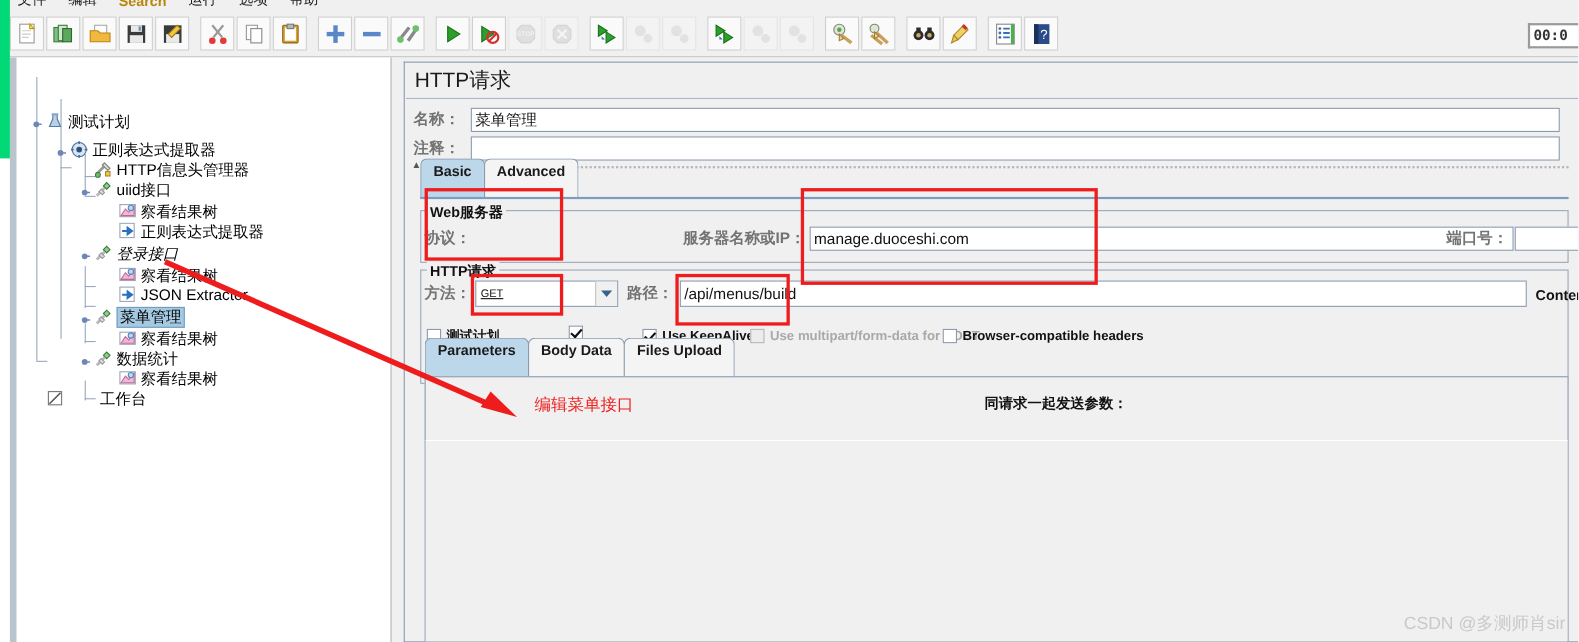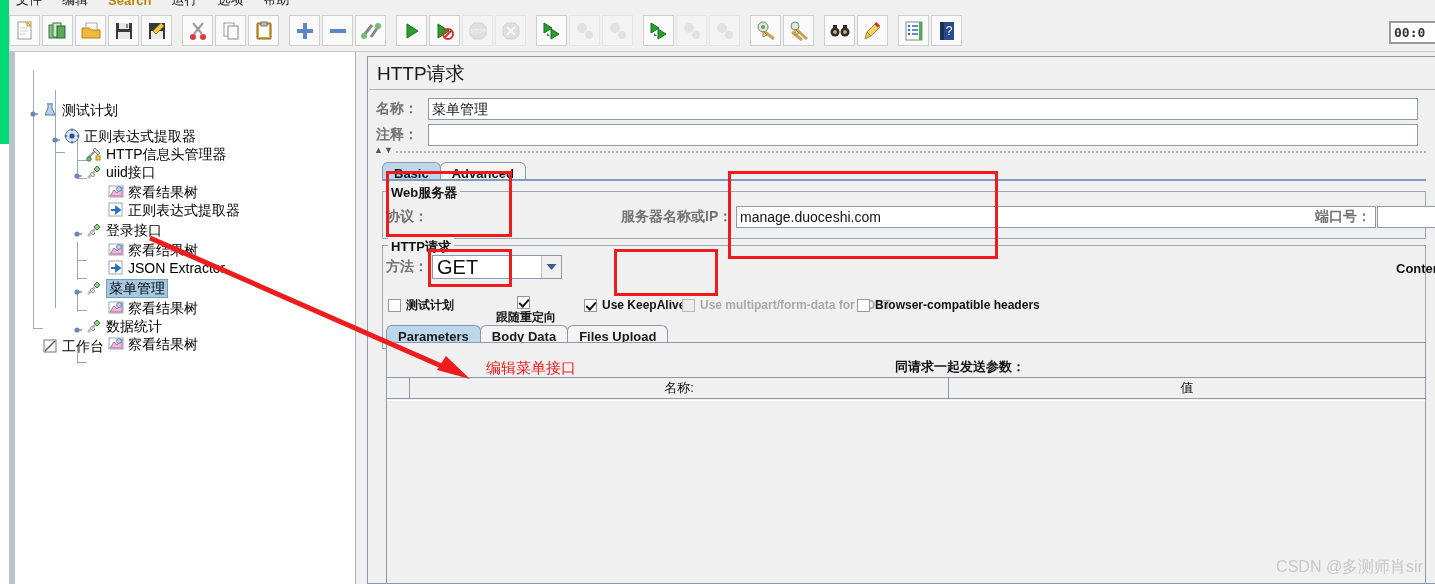--- a/index.html
+++ b/index.html
@@ -177,21 +177,21 @@
     letter-spacing: 1px;
   }
 
   
   .tabstrip {
     position: absolute;
     display: flex; align-items: flex-end;
     height: 23px;
   }
   .tab {
-    height: 18px;
+    height: 36px;
     padding: 0 11px;
     font-size: 13px; font-weight: bold;
     color: #1a1a1a;
     line-height: 21px;
     border: 1px solid #8a9bb0;
     border-bottom: none;
     background: #f4f4f4;
     border-radius: 6px 6px 0 0;
     margin-right: -1px;
     position: relative;
@@ -249,22 +249,23 @@
 
   
   .combo {
     position: absolute;
     height: 24px;
     border: 1px solid #8a9bb0;
     background: #fff;
     display: flex; align-items: center;
   }
   .combo .val {
-    flex: 1; font-size: 20px; color: #111;
+    flex: 1; font-size: 10px; color: #111;
     padding-left: 4px;
+    text-decoration: underline;
   }
   .combo .arw {
     width: 20px; height: 100%;
     background: #f0f0f0;
     border-left: 1px solid #c2c2c2;
     display: flex; align-items: center; justify-content: center;
   }
 
   
   .paramarea {
@@ -680,21 +681,21 @@
     <div class="treenode" style="left:107px; top:148px;">
       <span class="tn-icon">
         <svg width="16" height="16" viewBox="0 0 16 16">
             <rect x="1" y="1" width="13" height="13" fill="#fff" stroke="#9aa7b8"></rect>
             <path d="M3 8 h8 M8 5 l4 3 l-4 3 z" stroke="#2a6fc0" stroke-width="1.8" fill="#2a6fc0"></path>
           </svg>
       </span>
       <span class="tn-label">正则表达式提取器</span>
     </div>
 
-    <div class="treenode" style="left:85px; top:168px;">
+    <div class="treenode" style="left:85px; top:168px;font-style:italic;">
       <span class="tn-icon">
         <svg width="16" height="16" viewBox="0 0 16 16">
             <path d="M2 14 L9 7" stroke="#b8b8b8" stroke-width="2.6"></path>
             <path d="M8 5 l3 -3 l3 3 l-3 3 z" fill="#8fd08f" stroke="#3c7a3c"></path>
             <path d="M6 8 l3 3 l-2 2 l-3 -3 z" fill="#e0e0e0" stroke="#999"></path>
           </svg>
       </span>
       <span class="tn-label">登录接口</span>
     </div>
     <span class="tn-handle" style="left:73px; top:173px;">
@@ -774,21 +775,21 @@
       <span class="tn-icon">
         <svg width="16" height="16" viewBox="0 0 16 16">
             <rect x="1" y="2" width="14" height="11" fill="#fff" stroke="#9aa7b8"></rect>
             <path d="M2 12 L6 6 L9 9 L14 3 L14 12 Z" fill="#f0b8d8" stroke="#c06a9a"></path>
             <circle cx="11" cy="5" r="2.4" fill="#bcd8f0" stroke="#5a88b8"></circle>
           </svg>
       </span>
       <span class="tn-label">察看结果树</span>
     </div>
 
-    <div class="treenode" style="left:41px; top:284px;">
+    <div class="treenode" style="left:41px; top:300px;gap:29px;">
       <span class="tn-icon">
         <svg width="16" height="16" viewBox="0 0 16 16">
             <rect x="2" y="2" width="12" height="12" fill="#fff" stroke="#777"></rect>
             <path d="M3 13 L13 3" stroke="#555" stroke-width="1.4"></path>
           </svg>
       </span>
       <span class="tn-label">工作台</span>
     </div>
   </div>
 
@@ -841,20 +842,24 @@
       </div>
       <div class="combo" style="left:64px; top:198px; width:130px;">
         <span class="val">GET</span>
         <span class="arw">
           <svg width="11" height="8" viewBox="0 0 11 8">
               <path d="M0.5 1 L5.5 7 L10.5 1 Z" fill="#3b5f8f"></path>
             </svg>
         </span>
       </div>
 
+      <div class="frow" style="left:202px; top:198px;">
+        <span class="flabel" style="width:48px;">路径：</span>
+        <div class="ftext" style="width:770px; height:24px; line-height:22px;">/api/menus/build</div>
+      </div>
 
       <div class="content-enc" style="left:1028px; top:204px;">Conten</div>
 
       <div class="cbwrap" style="left:20px; top:239px;">
         <span class="cbox"></span>
         <span class="cblabel">测试计划</span>
       </div>
       <div class="cbwrap" style="left:128px; top:239px;flex-direction:column;">
         <span class="cbox checked"></span>
         <span class="cblabel">跟随重定向</span>
@@ -874,25 +879,20 @@
 
       <div class="tabstrip" style="left:18px; top:263px;">
         <div class="tab active">Parameters</div>
         <div class="tab">Body Data</div>
         <div class="tab">Files Upload</div>
       </div>
 
       <div class="paramarea" style="left:18px; top:285px; width:1040px; height:242px;"></div>
       <div class="send-label" style="left:527px; top:301px;">同请求一起发送参数：</div>
 
-      <div class="ptable-head" style="left:19px; top:320px; width:1038px;">
-        <div class="pth" style="width:23px;"></div>
-        <div class="pth" style="width:539px;">名称:</div>
-        <div class="pth" style="flex:1;">值</div>
-      </div>
       <div class="ptable-body" style="left:19px; top:343px; width:1038px; height:183px;"></div>
 
     </div>
   </div>
 
   <div class="redbox" style="left:386px; top:171px; width:126px; height:66px;"></div>
   <div class="redbox" style="left:728px; top:171px; width:270px; height:88px;"></div>
   <div class="redbox" style="left:428px; top:249px; width:84px; height:38px;"></div>
   <div class="redbox" style="left:614px; top:249px; width:104px; height:47px;"></div>
 

